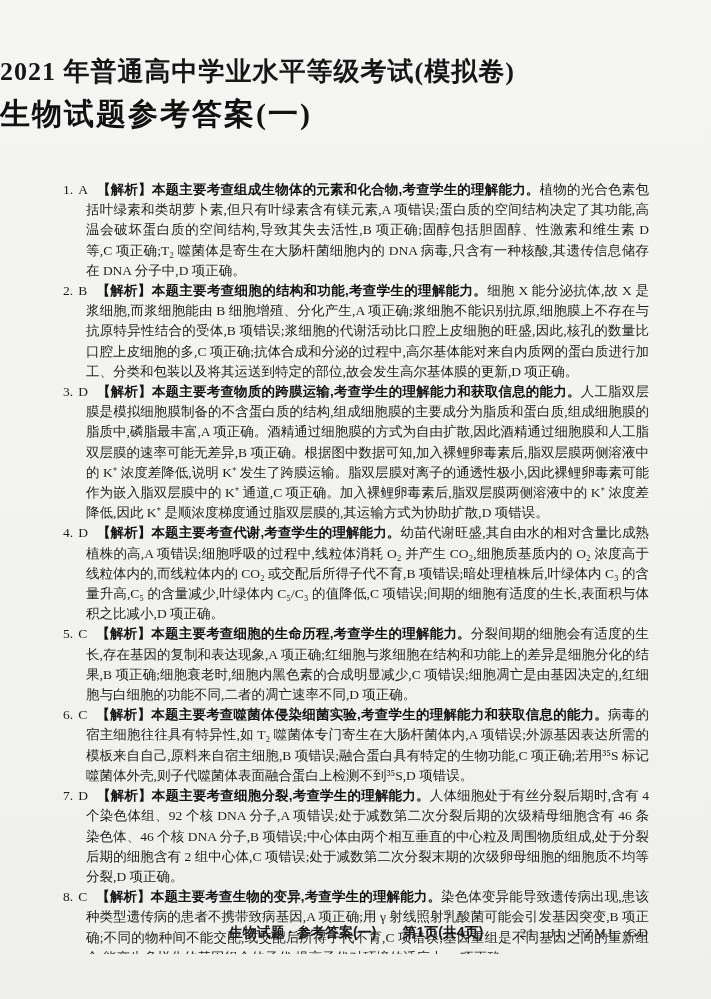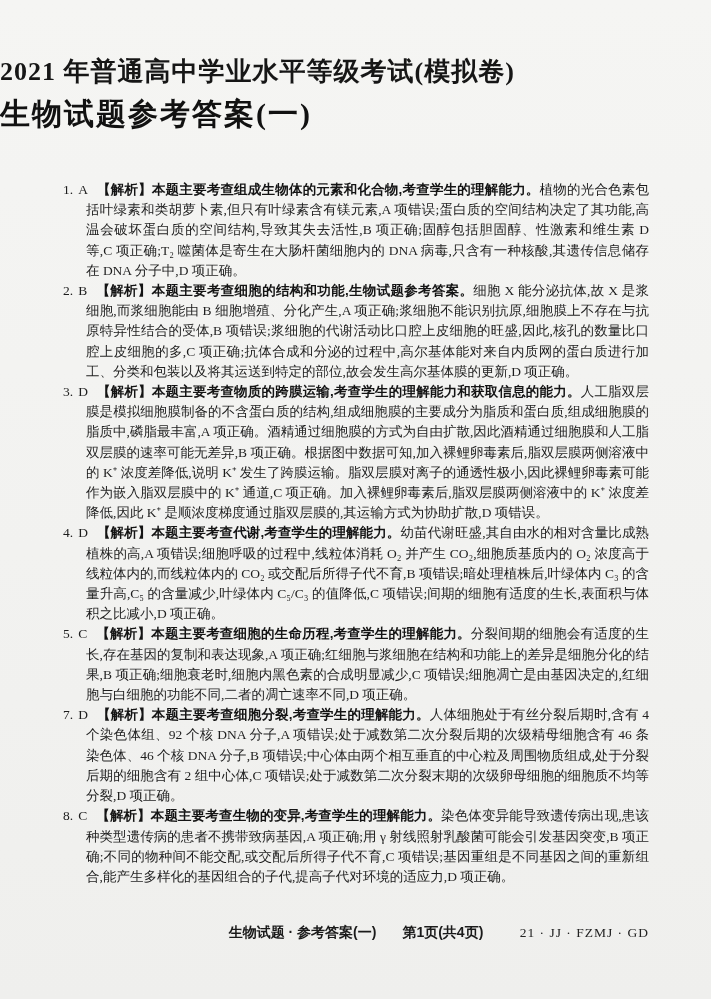--- a/index.html
+++ b/index.html
@@ -95,28 +95,29 @@
 
   <div class="header">
     <div class="title-main">2021 年普通高中学业水平等级考试(模拟卷)</div>
     <div class="title-sub">生物试题参考答案(一)</div>
   </div>
 
   <div class="content">
 
     <p class="item"><span class="num">1.</span><span class="ans">A</span><b class="topic">【解析】本题主要考查组成生物体的元素和化合物,考查学生的理解能力。</b><span class="expl">植物的光合色素包括叶绿素和类胡萝卜素,但只有叶绿素含有镁元素,A 项错误;蛋白质的空间结构决定了其功能,高温会破坏蛋白质的空间结构,导致其失去活性,B 项正确;固醇包括胆固醇、性激素和维生素 D 等,C 项正确;T₂ 噬菌体是寄生在大肠杆菌细胞内的 DNA 病毒,只含有一种核酸,其遗传信息储存在 DNA 分子中,D 项正确。</span></p>
 
-    <p class="item"><span class="num">2.</span><span class="ans">B</span><b class="topic">【解析】本题主要考查细胞的结构和功能,生物试题参考答案。</b><span class="expl">细胞 X 能分泌抗体,故 X 是浆细胞,而浆细胞能由 B 细胞增殖、分化产生,A 项正确;浆细胞不能识别抗原,细胞膜上不存在与抗原特异性结合的受体,B 项错误;浆细胞的代谢活动比口腔上皮细胞的旺盛,因此,核孔的数量比口腔上皮细胞的多,C 项正确;抗体合成和分泌的过程中,高尔基体能对来自内质网的蛋白质进行加工、分类和包装以及将其运送到特定的部位,故会发生高尔基体膜的更新,D 项正确。</span></p>
+    <p class="item"><span class="num">2.</span><span class="ans">B</span><b class="topic">【解析】本题主要考查细胞的结构和功能,考查学生的理解能力。</b><span class="expl">细胞 X 能分泌抗体,故 X 是浆细胞,而浆细胞能由 B 细胞增殖、分化产生,A 项正确;浆细胞不能识别抗原,细胞膜上不存在与抗原特异性结合的受体,B 项错误;浆细胞的代谢活动比口腔上皮细胞的旺盛,因此,核孔的数量比口腔上皮细胞的多,C 项正确;抗体合成和分泌的过程中,高尔基体能对来自内质网的蛋白质进行加工、分类和包装以及将其运送到特定的部位,故会发生高尔基体膜的更新,D 项正确。</span></p>
 
     <p class="item"><span class="num">3.</span><span class="ans">D</span><b class="topic">【解析】本题主要考查物质的跨膜运输,考查学生的理解能力和获取信息的能力。</b><span class="expl">人工脂双层膜是模拟细胞膜制备的不含蛋白质的结构,组成细胞膜的主要成分为脂质和蛋白质,组成细胞膜的脂质中,磷脂最丰富,A 项正确。酒精通过细胞膜的方式为自由扩散,因此酒精通过细胞膜和人工脂双层膜的速率可能无差异,B 项正确。根据图中数据可知,加入裸鲤卵毒素后,脂双层膜两侧溶液中的 K⁺ 浓度差降低,说明 K⁺ 发生了跨膜运输。脂双层膜对离子的通透性极小,因此裸鲤卵毒素可能作为嵌入脂双层膜中的 K⁺ 通道,C 项正确。加入裸鲤卵毒素后,脂双层膜两侧溶液中的 K⁺ 浓度差降低,因此 K⁺ 是顺浓度梯度通过脂双层膜的,其运输方式为协助扩散,D 项错误。</span></p>
 
     <p class="item"><span class="num">4.</span><span class="ans">D</span><b class="topic">【解析】本题主要考查代谢,考查学生的理解能力。</b><span class="expl">幼苗代谢旺盛,其自由水的相对含量比成熟植株的高,A 项错误;细胞呼吸的过程中,线粒体消耗 O₂ 并产生 CO₂,细胞质基质内的 O₂ 浓度高于线粒体内的,而线粒体内的 CO₂ 或交配后所得子代不育,B 项错误;暗处理植株后,叶绿体内 C₃ 的含量升高,C₅ 的含量减少,叶绿体内 C₅/C₃ 的值降低,C 项错误;间期的细胞有适度的生长,表面积与体积之比减小,D 项正确。</span></p>
 
     <p class="item"><span class="num">5.</span><span class="ans">C</span><b class="topic">【解析】本题主要考查细胞的生命历程,考查学生的理解能力。</b><span class="expl">分裂间期的细胞会有适度的生长,存在基因的复制和表达现象,A 项正确;红细胞与浆细胞在结构和功能上的差异是细胞分化的结果,B 项正确;细胞衰老时,细胞内黑色素的合成明显减少,C 项错误;细胞凋亡是由基因决定的,红细胞与白细胞的功能不同,二者的凋亡速率不同,D 项正确。</span></p>
 
+    <p class="item"><span class="num">6.</span><span class="ans">C</span><b class="topic">【解析】本题主要考查噬菌体侵染细菌实验,考查学生的理解能力和获取信息的能力。</b><span class="expl">病毒的宿主细胞往往具有特异性,如 T₂ 噬菌体专门寄生在大肠杆菌体内,A 项错误;外源基因表达所需的模板来自自己,原料来自宿主细胞,B 项错误;融合蛋白具有特定的生物功能,C 项正确;若用³⁵S 标记噬菌体外壳,则子代噬菌体表面融合蛋白上检测不到³⁵S,D 项错误。</span></p>
 
     <p class="item"><span class="num">7.</span><span class="ans">D</span><b class="topic">【解析】本题主要考查细胞分裂,考查学生的理解能力。</b><span class="expl">人体细胞处于有丝分裂后期时,含有 4 个染色体组、92 个核 DNA 分子,A 项错误;处于减数第二次分裂后期的次级精母细胞含有 46 条染色体、46 个核 DNA 分子,B 项错误;中心体由两个相互垂直的中心粒及周围物质组成,处于分裂后期的细胞含有 2 组中心体,C 项错误;处于减数第二次分裂末期的次级卵母细胞的细胞质不均等分裂,D 项正确。</span></p>
 
     <p class="item"><span class="num">8.</span><span class="ans">C</span><b class="topic">【解析】本题主要考查生物的变异,考查学生的理解能力。</b><span class="expl">染色体变异能导致遗传病出现,患该种类型遗传病的患者不携带致病基因,A 项正确;用 γ 射线照射乳酸菌可能会引发基因突变,B 项正确;不同的物种间不能交配,或交配后所得子代不育,C 项错误;基因重组是不同基因之间的重新组合,能产生多样化的基因组合的子代,提高子代对环境的适应力,D 项正确。</span></p>
 
   </div>
 
   <div class="footer">
     <span class="footer-center"><span>生物试题 · 参考答案(一)</span><span class="footer-page">第1页(共4页)</span></span>
     <span class="footer-code">21 · JJ · FZMJ · GD</span>

